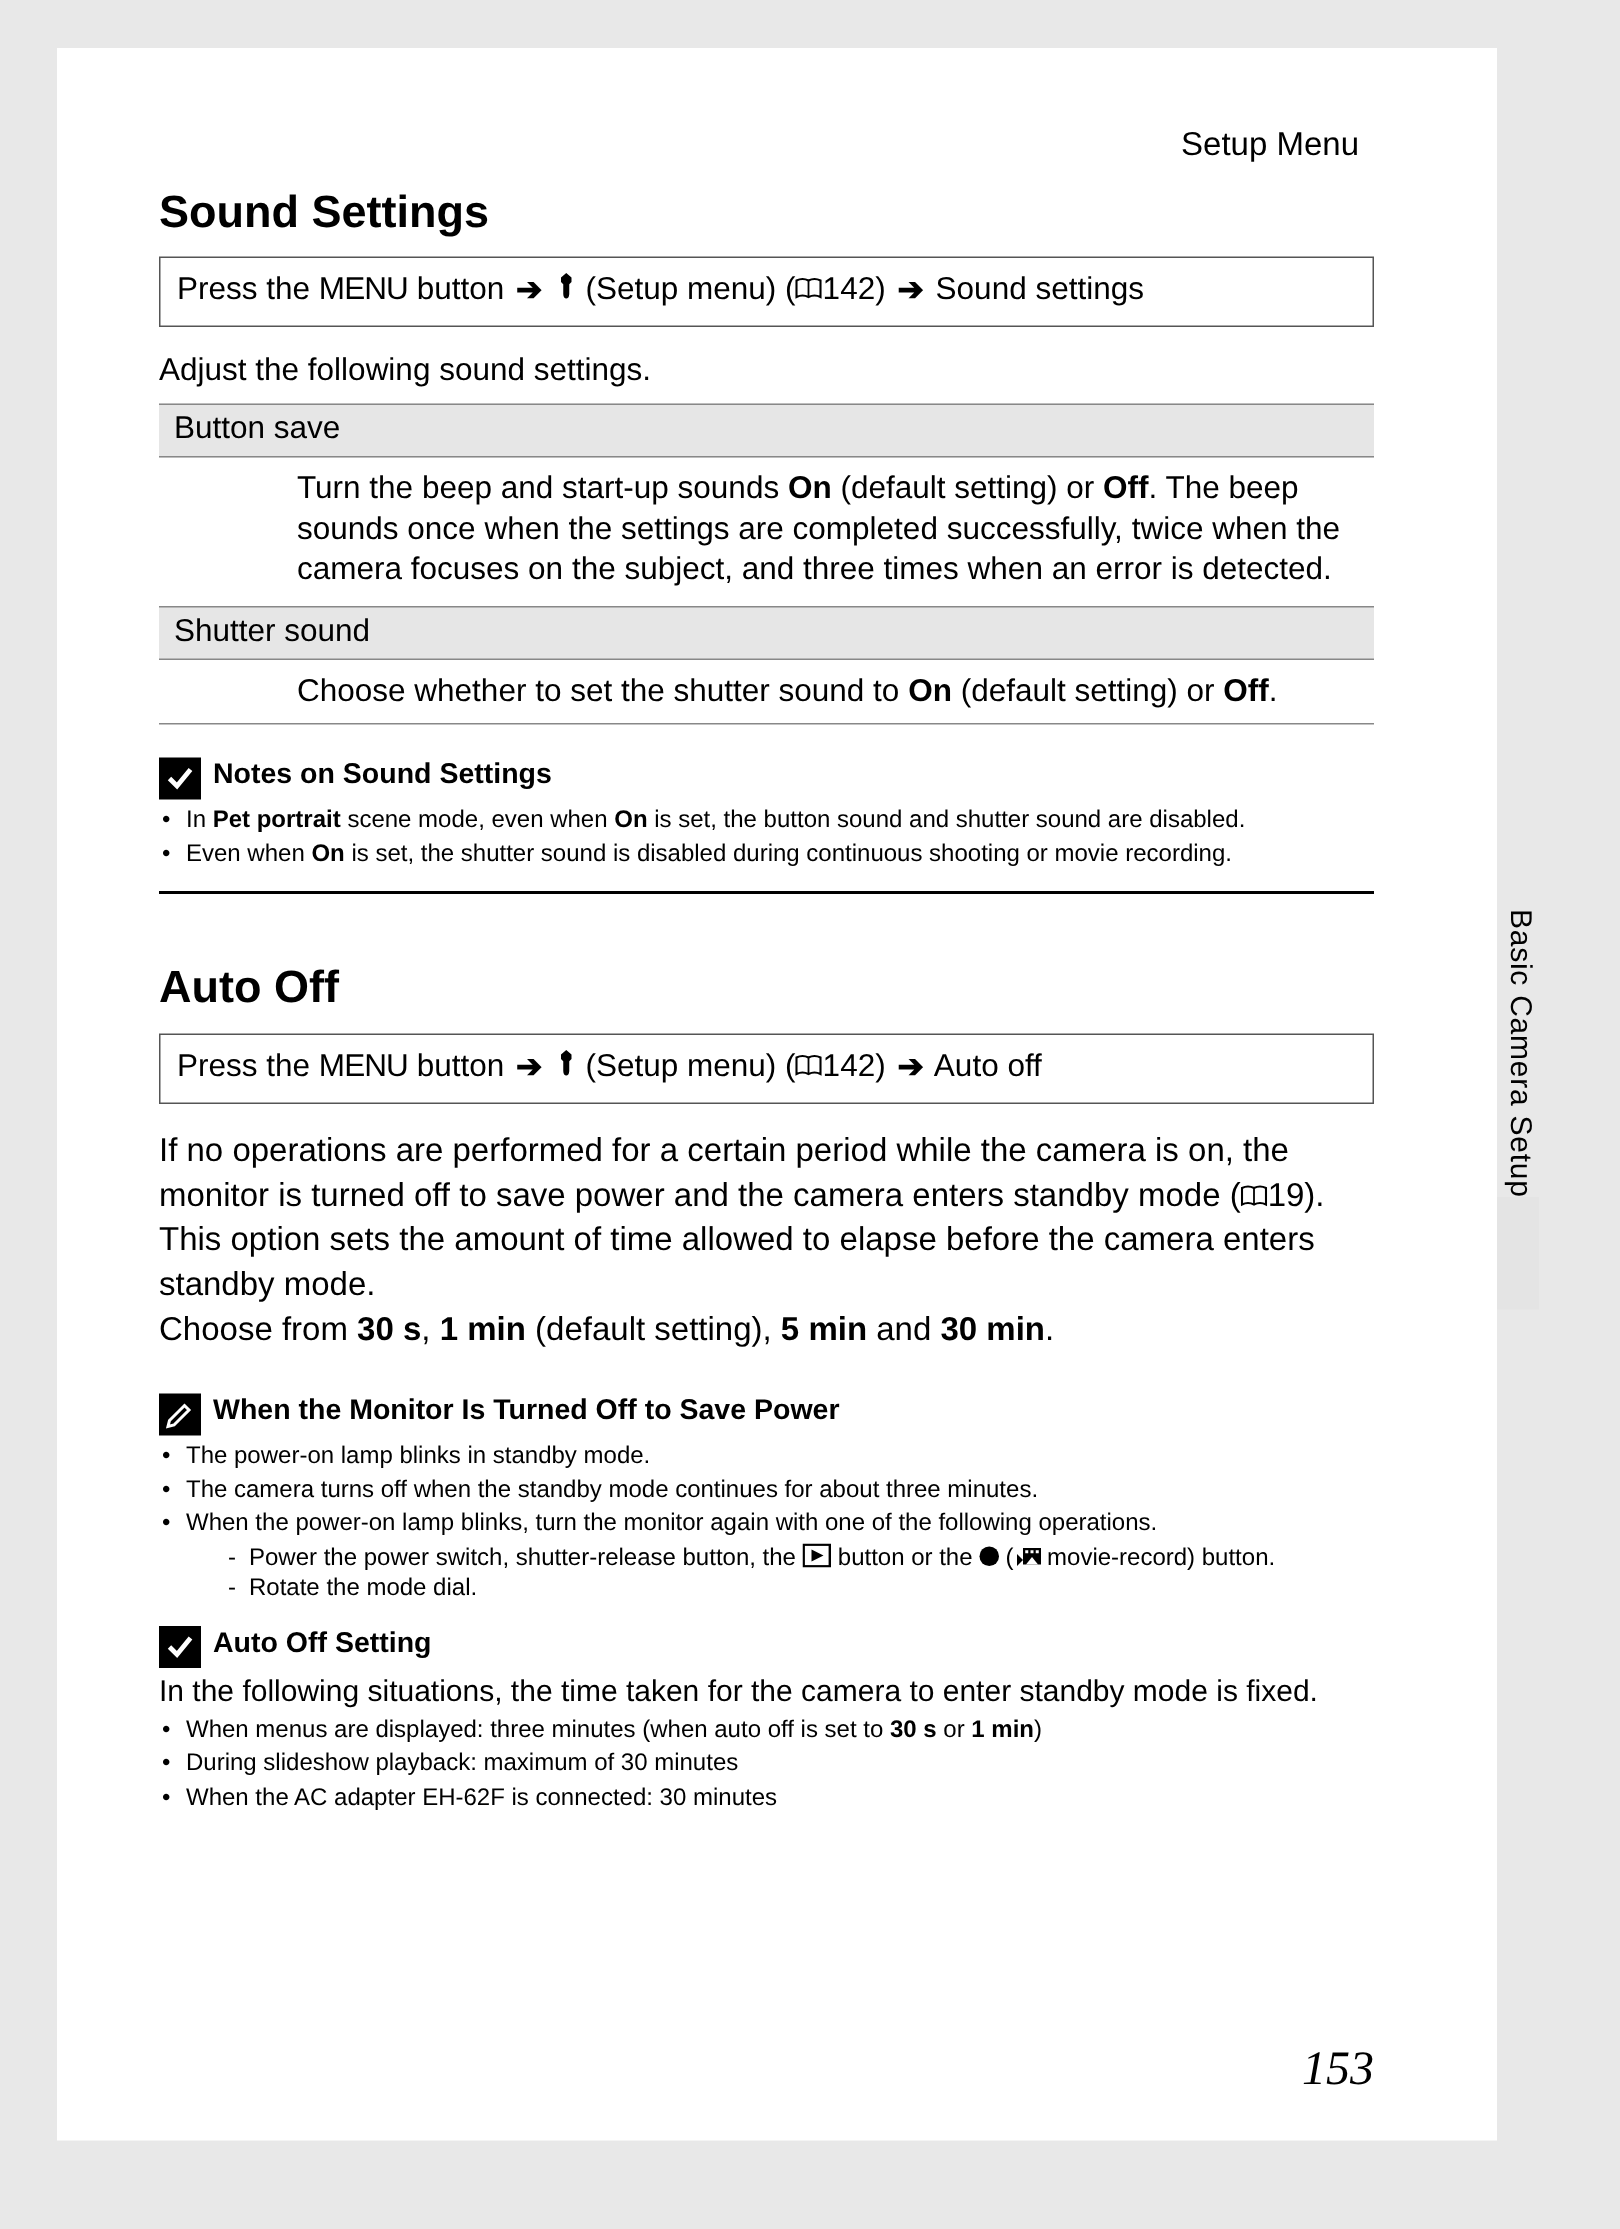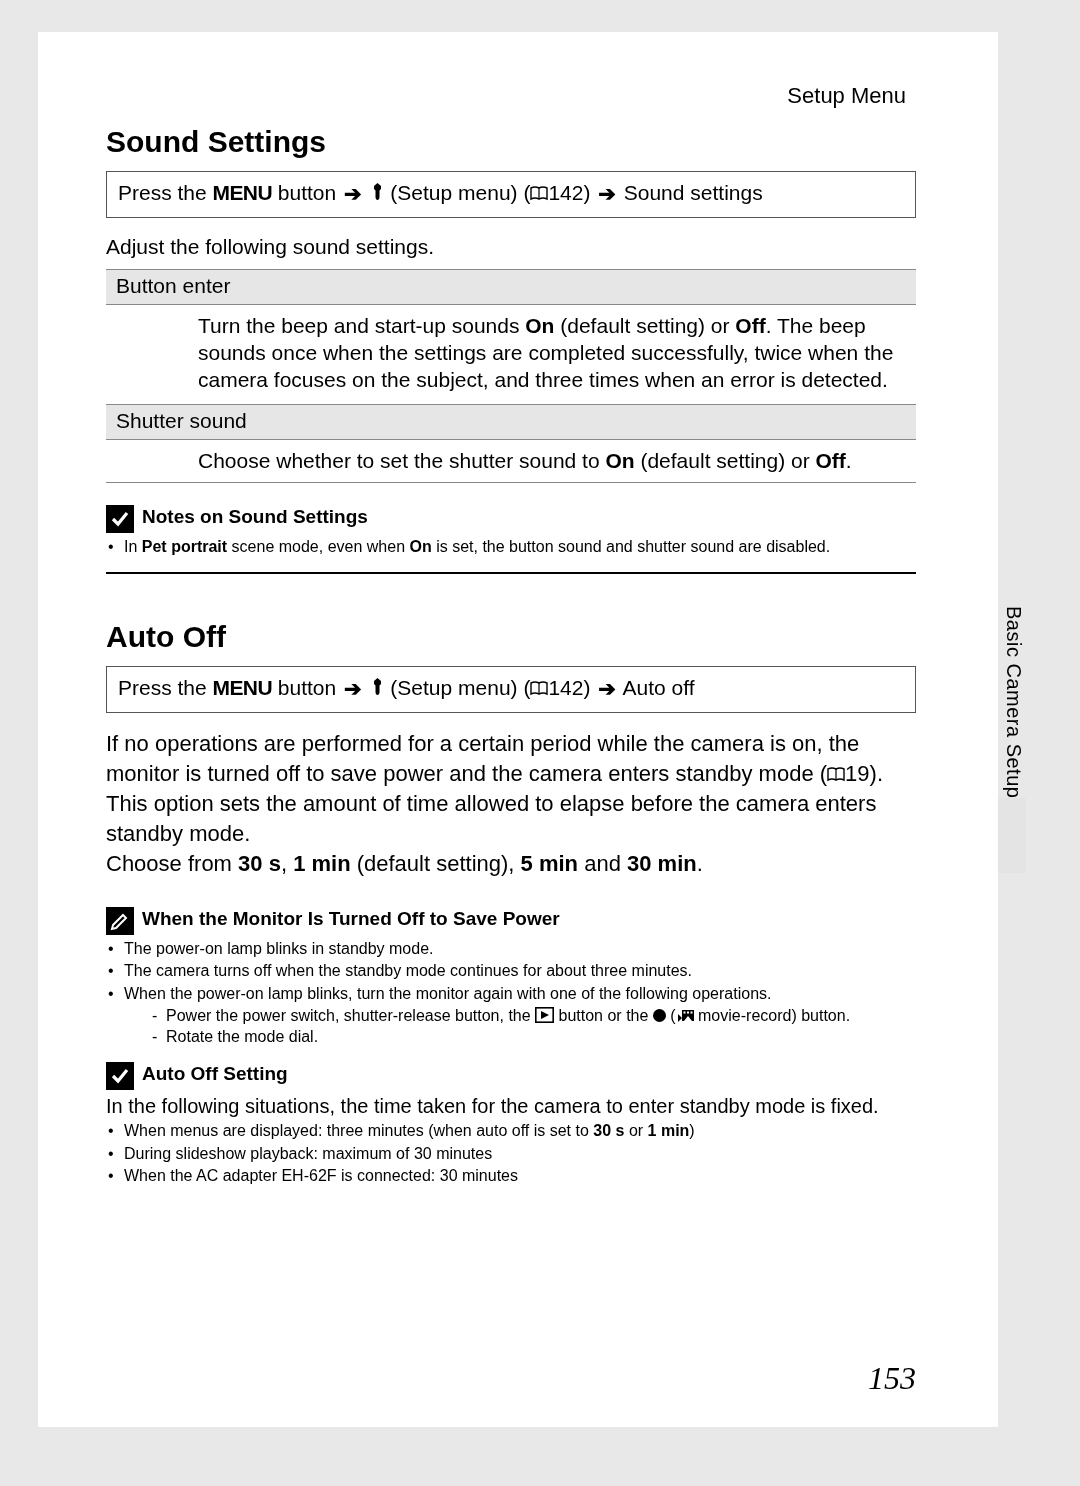--- a/index.html
+++ b/index.html
@@ -37,21 +37,21 @@
   .section-heading.top { margin-top: 46px; }
   .nav-path {
     border: 1px solid #555;
     padding: 8px 11px 9px;
     margin-bottom: 16px;
     font-size: 21px;
   }
   .menu-word {
     font-family: "Arial Narrow", Arial, sans-serif;
     font-stretch: condensed;
-    font-weight: 700;
+    font-weight: 400;
     letter-spacing: -0.6px;
   }
   .arrow-icon {
     display: inline-block;
     font-weight: 900;
     vertical-align: -1px;
     margin: 0 2px;
   }
   .wrench-icon {
     display: inline-block;
@@ -215,21 +215,21 @@
           <path d="M7.5 0 L11 3 L11 6 L9.5 7.5 L9.5 14 C9.5 16 8.5 17 7.5 17 C6.5 17 5.5 16 5.5 14 L5.5 7.5 L4 6 L4 3 Z" fill="#000"></path>
         </svg></span><span> (Setup menu) (</span><span class="book-icon"><svg width="18" height="15" viewBox="0 0 18 15">
           <path d="M1 2 Q5 0 9 2 Q13 0 17 2 L17 13 Q13 11 9 13 Q5 11 1 13 Z" fill="none" stroke="#000" stroke-width="1.4"></path>
           <line x1="9" y1="2" x2="9" y2="13" stroke="#000" stroke-width="1.2"></line>
         </svg></span><span>142) </span><span class="arrow-icon">➔</span><span> Sound settings</span>
   </div>
 
   <p class="intro-line">Adjust the following sound settings.</p>
 
   <div class="opt-table">
-    <div class="opt-header">Button enter</div>
+    <div class="opt-header">Button save</div>
     <div class="opt-desc">
       <span>Turn the beep and start-up sounds </span><b>On</b><span> (default setting) or </span><b>Off</b><span>. The beep sounds once when the settings are completed successfully, twice when the camera focuses on the subject, and three times when an error is detected.</span>
     </div>
     <div class="opt-header">Shutter sound</div>
     <div class="opt-desc last">
       <span>Choose whether to set the shutter sound to </span><b>On</b><span> (default setting) or </span><b>Off</b><span>.</span>
     </div>
   </div>
 
   <div class="note-block">
@@ -237,20 +237,23 @@
       <span class="note-square">
           <svg width="20" height="20" viewBox="0 0 20 20">
             <path d="M3 10 L8 15 L17 4" fill="none" stroke="#fff" stroke-width="3.2"></path>
           </svg>
         </span>
       <span>Notes on Sound Settings</span>
     </div>
     <ul class="bullets">
       <li>
         <span>In </span><b>Pet portrait</b><span> scene mode, even when </span><b>On</b><span> is set, the button sound and shutter sound are disabled.</span>
+      </li>
+      <li>
+        <span>Even when </span><b>On</b><span> is set, the shutter sound is disabled during continuous shooting or movie recording.</span>
       </li>
     </ul>
   </div>
 
   <hr class="hr">
 
   <h1 class="section-heading">Auto Off</h1>
 
   <div class="nav-path">
     <span>Press the </span><span class="menu-word">MENU</span><span> button </span><span class="arrow-icon">➔</span>

